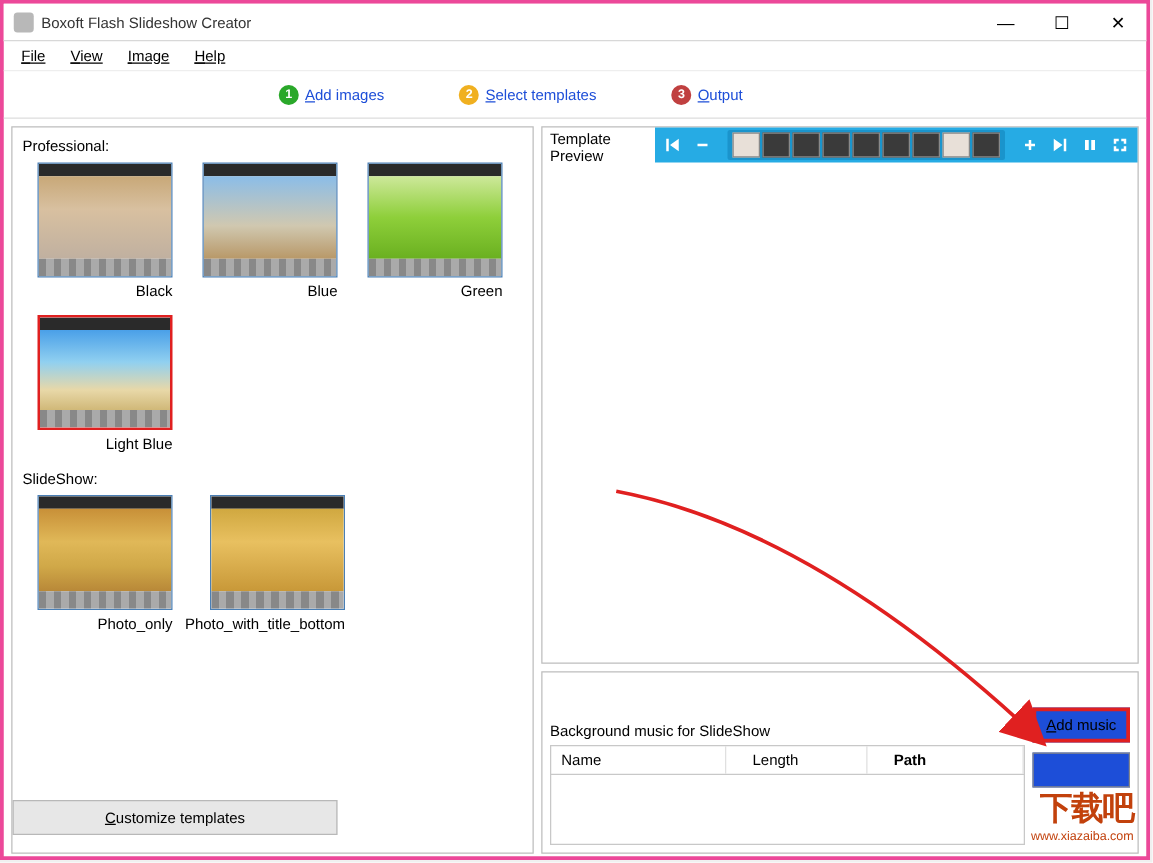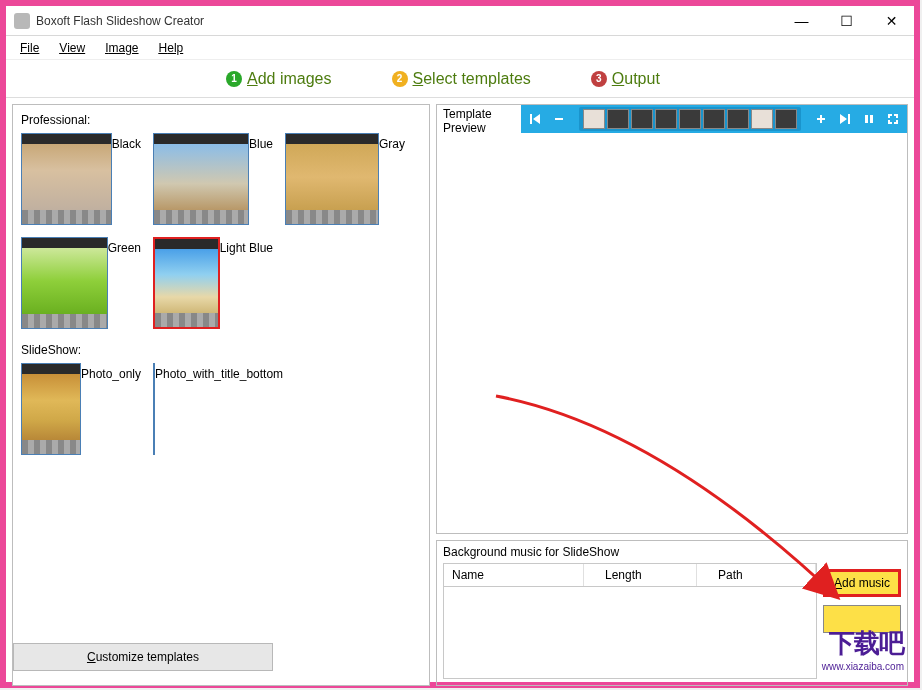--- a/index.html
+++ b/index.html
@@ -1,43 +1,43 @@
 <!DOCTYPE html>
 <html><head>
 <meta charset="utf-8">
 <style>
 * { box-sizing: border-box; margin: 0; padding: 0; font-family: "Segoe UI", Tahoma, sans-serif; }
 body { background: #f0f0f0; width: 922px; height: 690px; overflow: hidden; position: relative; }
 
-.window { width: 920px; height: 688px; background: #fff; border: 6px solid #ec4899; position: relative; }
+.window { width: 920px; height: 688px; background: #fff; border: 3px solid #ec4899; position: relative; }
 
 .titlebar { height: 30px; background: #fff; display: flex; align-items: center; padding: 0 0 0 8px; border-bottom: 1px solid #d8d8d8; }
 .titlebar .app-icon { width: 16px; height: 16px; margin-right: 6px; background: #b8b8b8; border-radius: 3px; display: inline-block; }
 .titlebar .title { font-size: 12px; color: #333; flex: 1; }
 .win-controls { display: flex; }
 .win-btn { width: 45px; height: 29px; display: flex; align-items: center; justify-content: center; font-size: 14px; cursor: pointer; }
 
 .menubar { height: 24px; display: flex; align-items: center; padding: 0 4px; border-bottom: 1px solid #eee; text-decoration: underline; }
 .menubar span { font-size: 12px; padding: 3px 10px; cursor: pointer; }
 .menubar span u { text-decoration: underline; }
 
 .steps { height: 38px; display: flex; align-items: center; padding-left: 220px; gap: 60px; border-bottom: 1px solid #ddd; }
 .step { display: flex; align-items: center; gap: 5px; cursor: pointer; }
 .step-badge { width: 16px; height: 16px; border-radius: 50%; color: #fff; font-size: 10px; font-weight: bold; display: flex; align-items: center; justify-content: center; }
 .step-badge.b1 { background: #2aa82a; }
 .step-badge.b2 { background: #f0b020; }
 .step-badge.b3 { background: #c04040; }
-.step-label { font-size: 16px; color: #4d7c0f; }
+.step-label { font-size: 12px; color: #1d4ed8; }
 
 .content { display: flex; height: 594px; }
 
 .left-panel { width: 418px; border: 1px solid #bdbdbd; margin: 6px 4px 6px 6px; background: #fff; display: flex; flex-direction: column; }
 .section-label { font-size: 12px; padding: 8px 8px 4px; }
 .template-grid { display: flex; flex-wrap: wrap; padding: 2px 8px 6px; gap: 12px; }
-.template-item { width: 120px; display: flex; flex-direction: row; align-items: flex-start; cursor: pointer; }
+.template-item { width: 120px; display: flex; flex-direction: column; align-items: flex-end; cursor: pointer; }
 .template-item.wide-label { width: 126px; }
 .thumb { width: 108px; height: 92px; border: 1px solid #4a7fb5; position: relative; overflow: hidden; }
 .thumb.selected { border: 2px solid #e02020; }
 .thumb .topbar { height: 10px; background: #2a2a2a; position: absolute; top: 0; left: 0; right: 0; }
 .thumb .bottombar { height: 14px; position: absolute; bottom: 0; left: 0; right: 0; background: repeating-linear-gradient(90deg,#888 0 6px,#aaa 6px 12px); }
 .thumb .mid { position: absolute; top: 10px; left: 0; right: 0; bottom: 14px; }
 .template-item .tlabel { font-size: 12px; margin-top: 4px; text-align: center; white-space: nowrap; }
 
 .mid-black { background: linear-gradient(180deg,#c8a878 0%,#d8c0a0 40%,#c0b0a0 100%); }
 .mid-blue { background: linear-gradient(180deg,#8bbde8 0%,#d0c8b0 60%,#b89868 100%); }
@@ -67,32 +67,32 @@
 .watermark { position: absolute; bottom: 8px; left: 55px; right: 55px; color: #c8c8c8; font-size: 13px; z-index: 4; }
 
 .controls-bar { height: 28px; background: #26abe4; display: flex; align-items: center; padding: 0 4px; gap: 4px; }
 .cbtn { width: 20px; height: 20px; display: flex; align-items: center; justify-content: center; color: #fff; font-size: 12px; cursor: pointer; }
 .cbtn svg { width: 12px; height: 12px; fill: #fff; }
 .thumbs-strip { flex: 1; background: #1a94cc; height: 24px; margin: 0 6px; display: flex; align-items: center; justify-content: center; gap: 2px; padding: 0 4px; border-radius: 2px; }
 .mini { width: 22px; height: 20px; background: #e8e0d8; border: 1px solid #888; display: flex; align-items: center; justify-content: center; font-size: 10px; }
 .mini.d { background: #3a3a3a; }
 
 .music-box { border: 1px solid #bdbdbd; flex: 1; margin-top: 6px; display: flex; flex-direction: column; position: relative; }
-.music-box .mb-title { font-size: 12px; padding: 4px 6px; }
+.music-box .mb-title { font-size: 12px; padding: 4px 6px; margin-top: 36px; }
 .music-table { flex: 1; display: flex; flex-direction: column; padding: 0 90px 6px 6px; }
 .music-header { display: flex; border: 1px solid #c8c8c8; background: #fff; gap: 13px; }
 .music-header .col { font-size: 12px; padding: 4px 8px; border-right: 1px solid #e0e0e0; }
-.col-name { width: 140px; } .col-length { width: 100px; } .col-path { flex: 1; }
+.col-name { width: 140px; } .col-length { width: 100px; } .col-path { flex: 1; font-weight: bold; }
 .music-body { flex: 1; border: 1px solid #c8c8c8; border-top: none; background: #fff; }
 .music-side { position: absolute; right: 6px; top: 28px; width: 78px; display: flex; flex-direction: column; gap: 8px; }
-.mbtn { height: 28px; background: #fde047; border: 1px solid #888; font-size: 12px; cursor: pointer; }
+.mbtn { height: 28px; background: #1d4ed8; border: 1px solid #888; font-size: 12px; cursor: pointer; }
 .mbtn.hl { border: 3px solid #e02020; }
 
 .arrow-overlay { position: absolute; pointer-events: none; z-index: 50; }
-.watermark-logo { position: absolute; bottom: 10px; right: 10px; color: #4c1d95; text-align: right; z-index: 60; pointer-events: none; }
+.watermark-logo { position: absolute; bottom: 10px; right: 10px; color: #c2410c; text-align: right; z-index: 60; pointer-events: none; }
 .watermark-logo .big { font-size: 26px; font-weight: 900; letter-spacing: -1px; }
 .watermark-logo .small { font-size: 10px; }
 </style>
 </head>
 <body>
 
 <div class="window">
 
   <div class="titlebar">
     <span class="app-icon"></span>
@@ -139,28 +139,20 @@
             </div>
           <div class="tlabel">Black</div>
         </div>
         <div class="template-item">
           <div class="thumb">
               <div class="topbar"></div>
               <div class="mid mid-blue"></div>
               <div class="bottombar"></div>
             </div>
           <div class="tlabel">Blue</div>
-        </div>
-        <div class="template-item">
-          <div class="thumb">
-              <div class="topbar"></div>
-              <div class="mid mid-gray"></div>
-              <div class="bottombar"></div>
-            </div>
-          <div class="tlabel">Gray</div>
         </div>
         <div class="template-item">
           <div class="thumb">
               <div class="topbar"></div>
               <div class="mid mid-green"></div>
               <div class="bottombar"></div>
             </div>
           <div class="tlabel">Green</div>
         </div>
         <div class="template-item">

